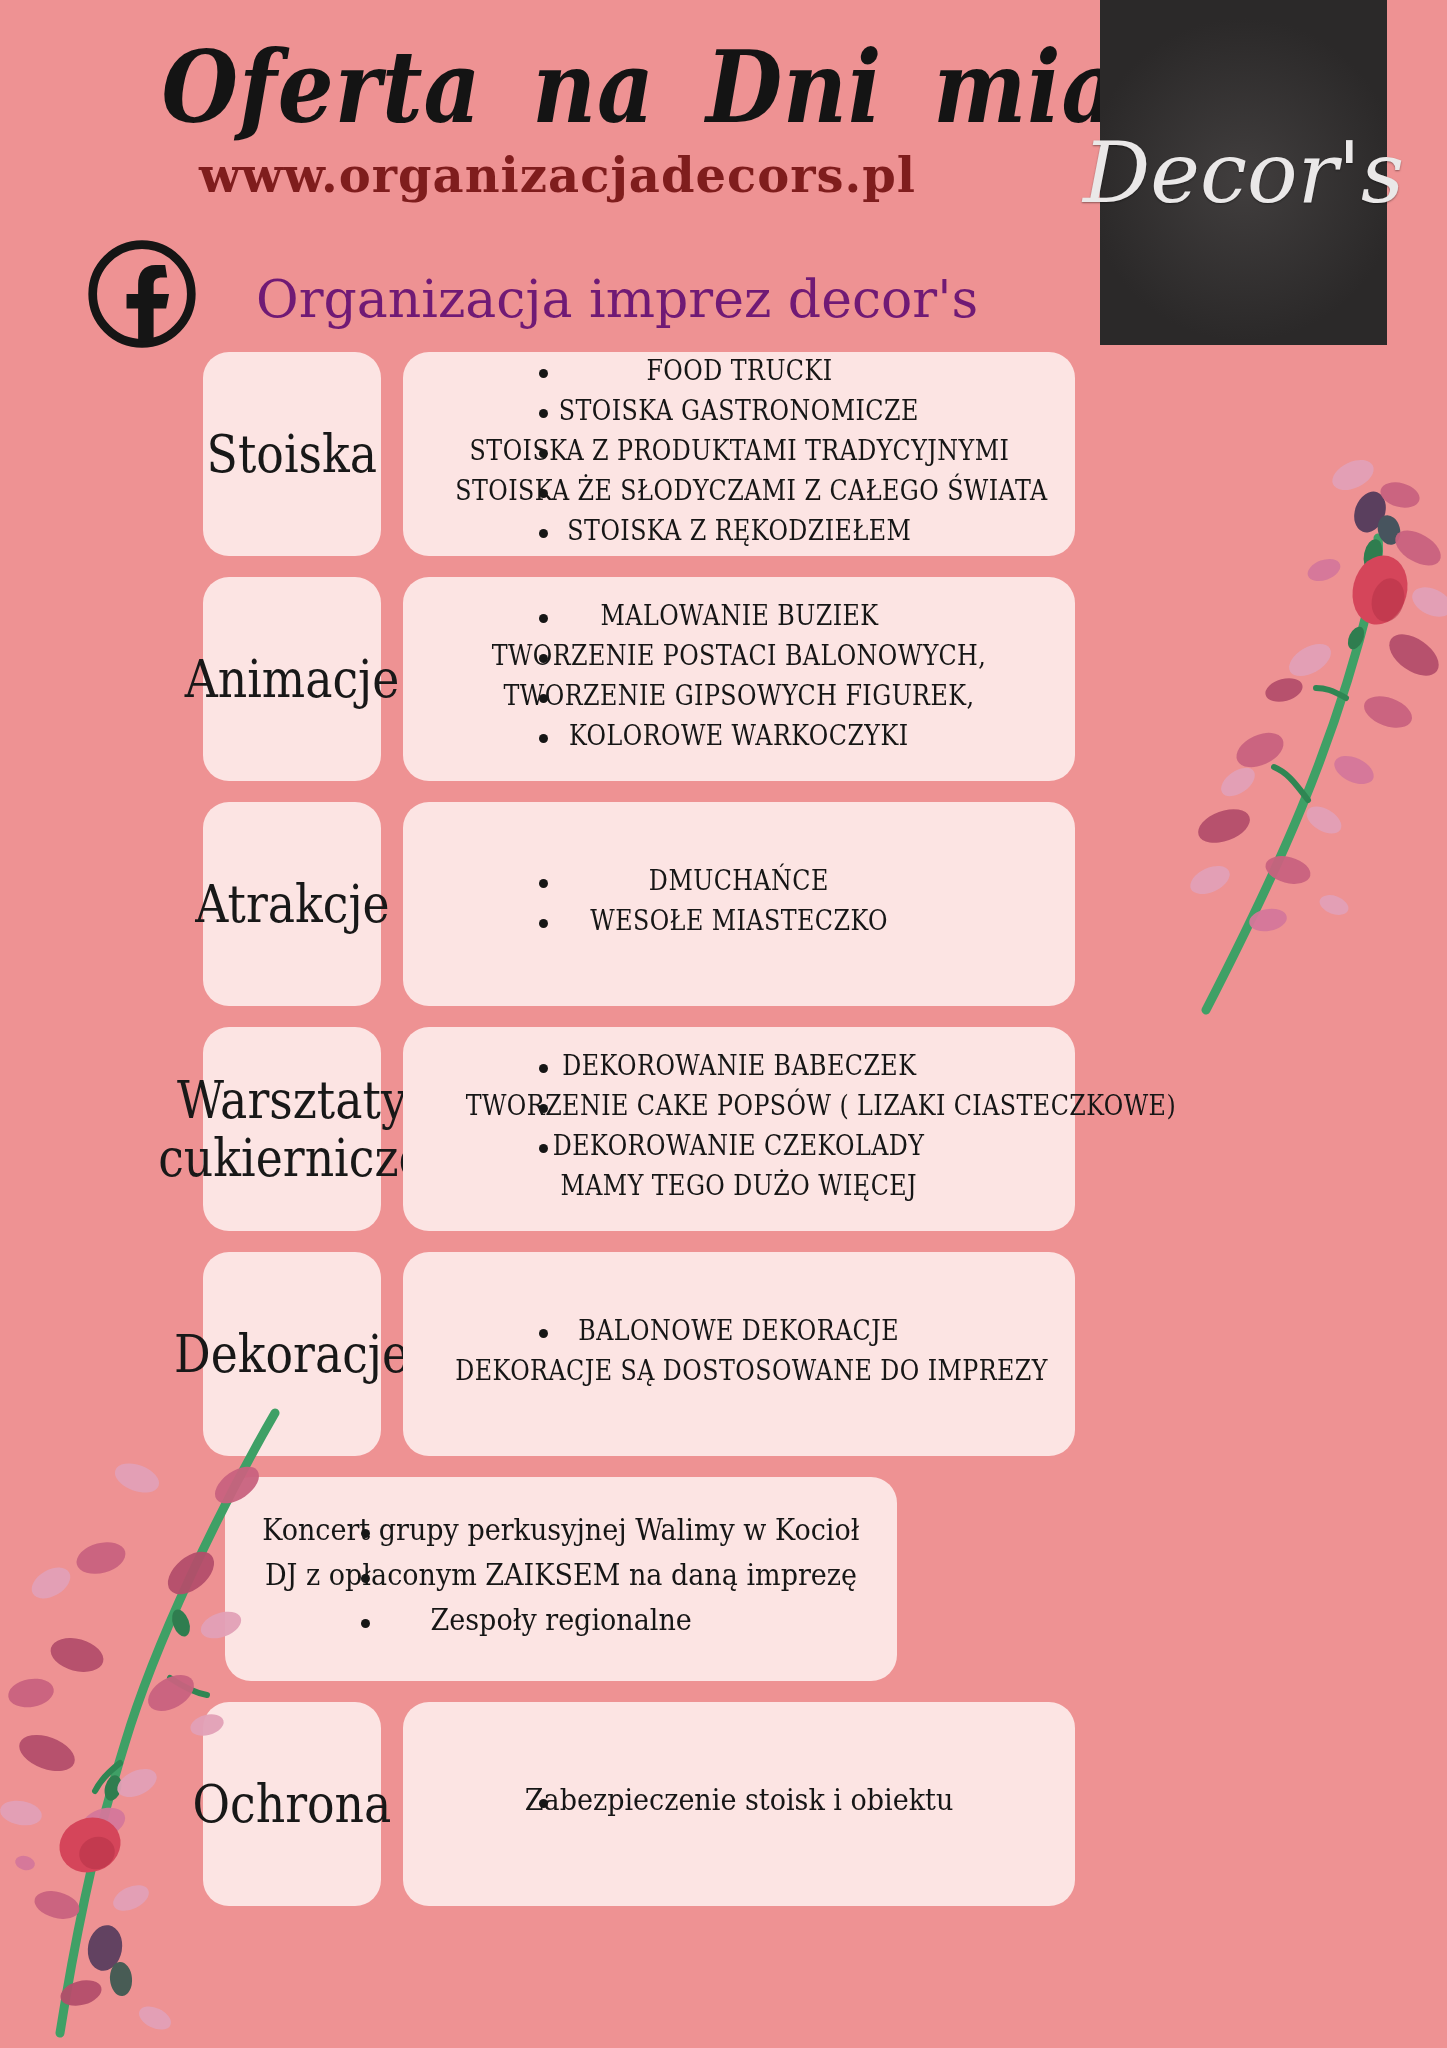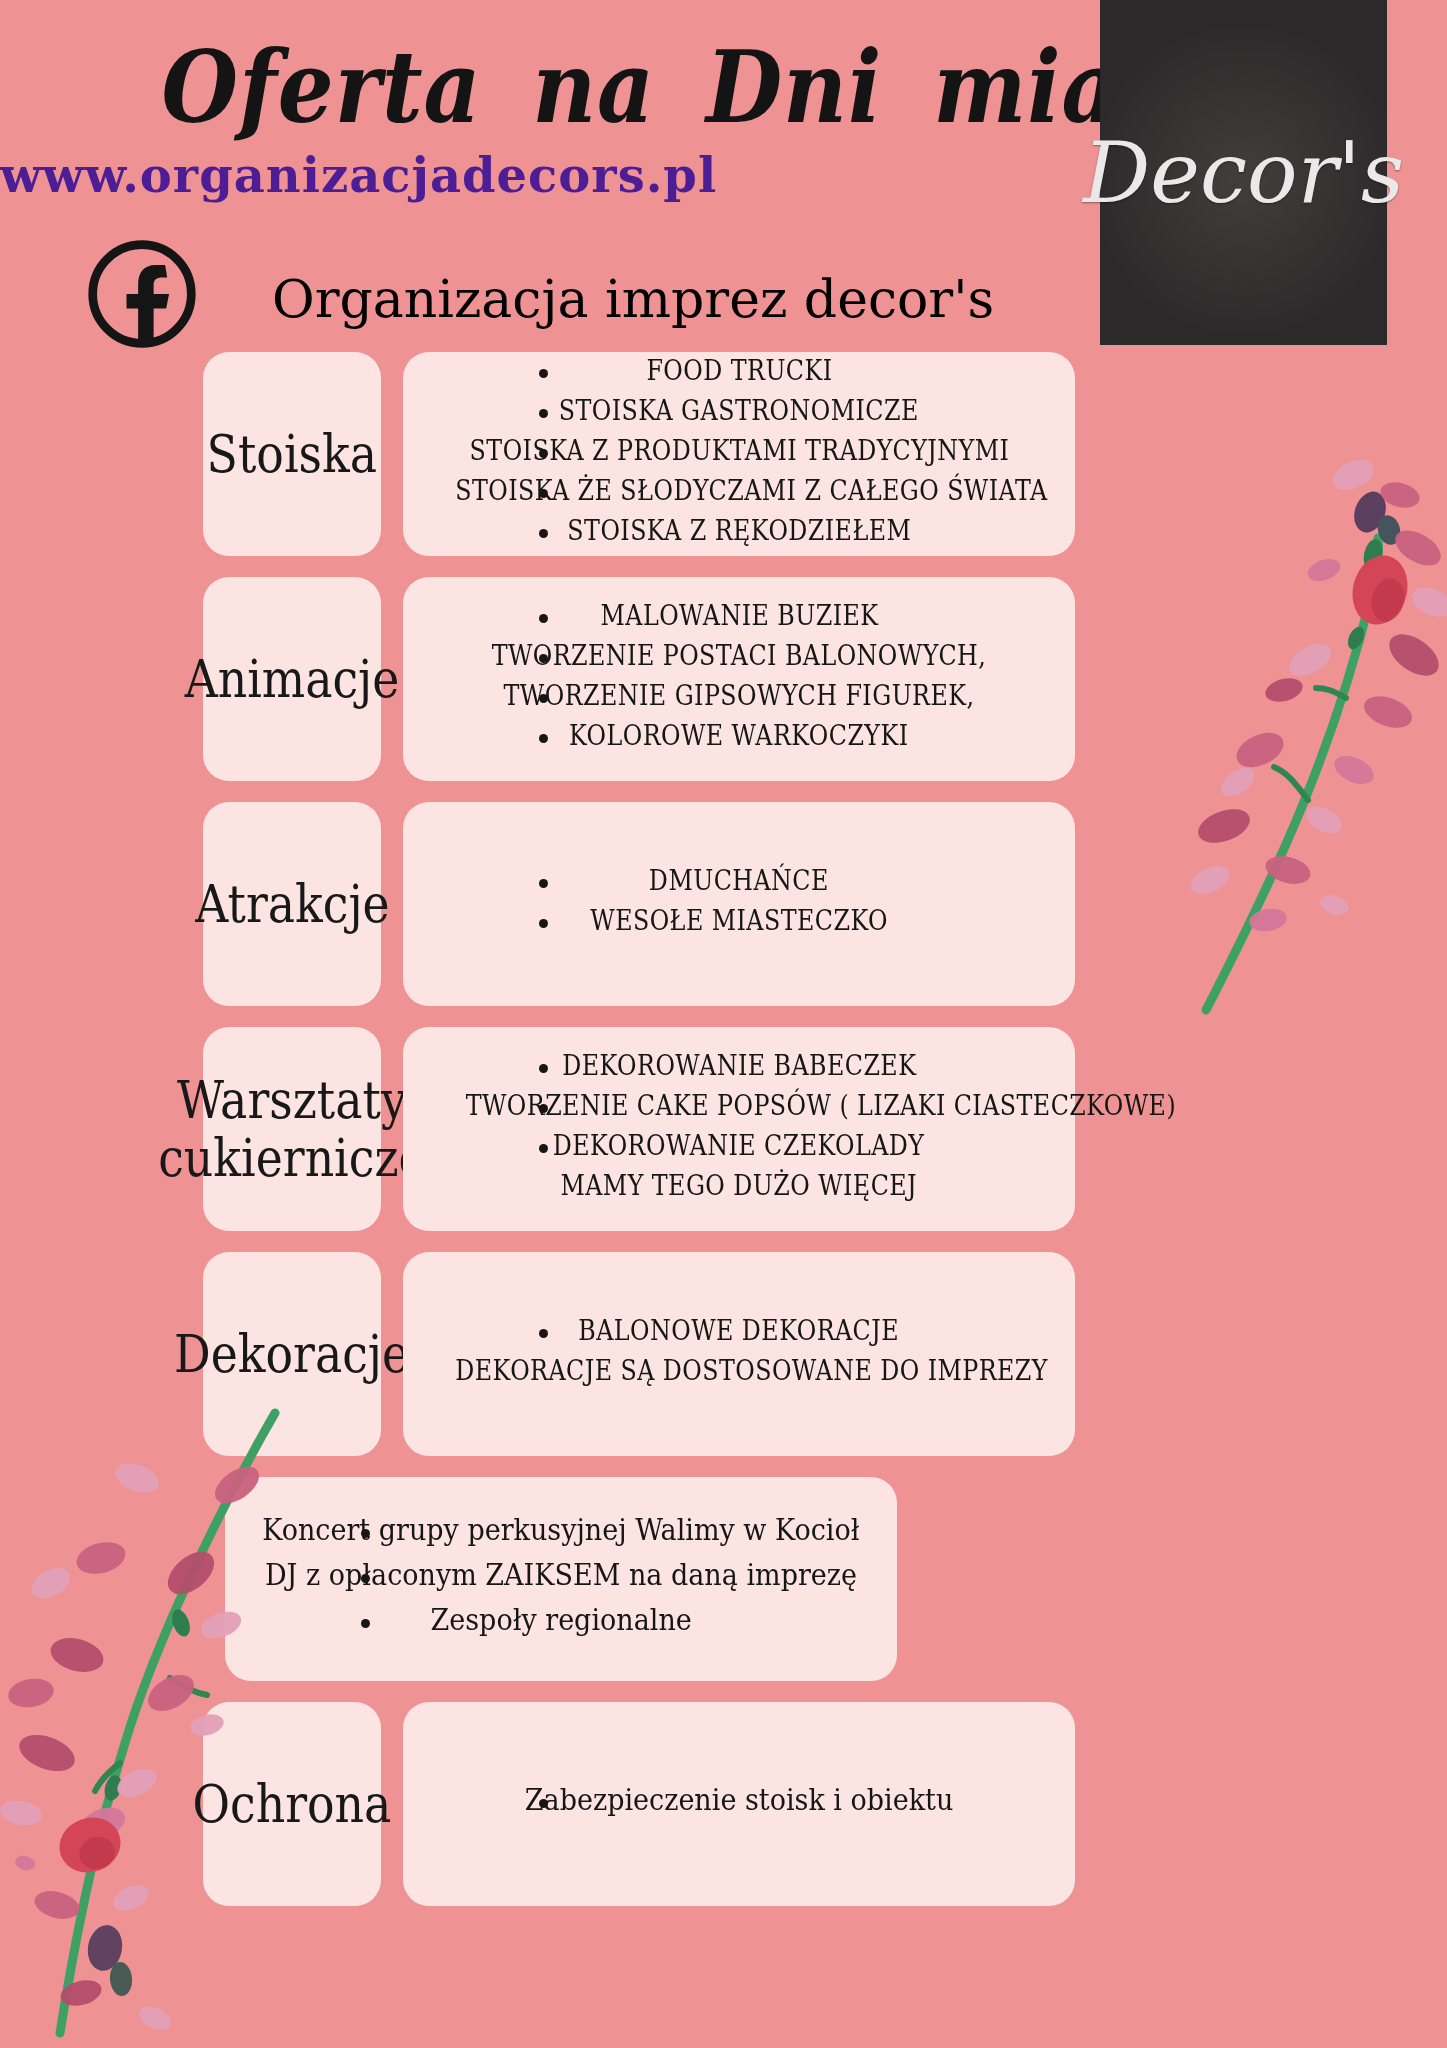--- a/index.html
+++ b/index.html
@@ -4,25 +4,25 @@
 <style>
   html,body{margin:0;padding:0;}
   body{width:1447px;height:2048px;position:relative;overflow:hidden;
        background:#ee9293;font-family:"DejaVu Serif",serif;}
   .squeeze{display:inline-block;transform:scaleX(0.88);transform-origin:center;}
 
   
   .title{position:absolute;left:90px;top:10px;width:930px;text-align:center;
          font:italic 700 100px/1.55 "DejaVu Serif",serif;color:#141414;
          letter-spacing:1px;word-spacing:22px;white-space:nowrap;}
-  .url{position:absolute;left:0;top:144px;width:1115px;
-       font:700 48px/1.3 "DejaVu Serif",serif;color:#4c1d95;letter-spacing:1px;}
+  .url{position:absolute;left:0;top:144px;width:1115px;text-align:center;
+       font:700 48px/1.3 "DejaVu Serif",serif;color:#7f1d1d;letter-spacing:1px;}
   .fb-icon{position:absolute;left:84px;top:236px;width:116px;height:116px;}
-  .fb-label{position:absolute;left:272px;top:266px;
-            font:400 52px/1.3 "DejaVu Serif",serif;color:#000000;}
+  .fb-label{position:absolute;left:256px;top:266px;
+            font:400 52px/1.3 "DejaVu Serif",serif;color:#701a75;}
 
   
   .logo-box{position:absolute;left:1100px;top:0;width:287px;height:345px;
             background:radial-gradient(ellipse 70% 60% at 50% 52%,#413e3e 0%,#2b2929 78%);
             display:flex;align-items:center;justify-content:center;}
   .logo-text{font:italic 400 84px "DejaVu Serif",serif;color:#eae8e8;
              text-shadow:0 1px 2px rgba(0,0,0,.4);}
 
   
   .sections{position:absolute;left:203px;top:352px;width:1045px;}

